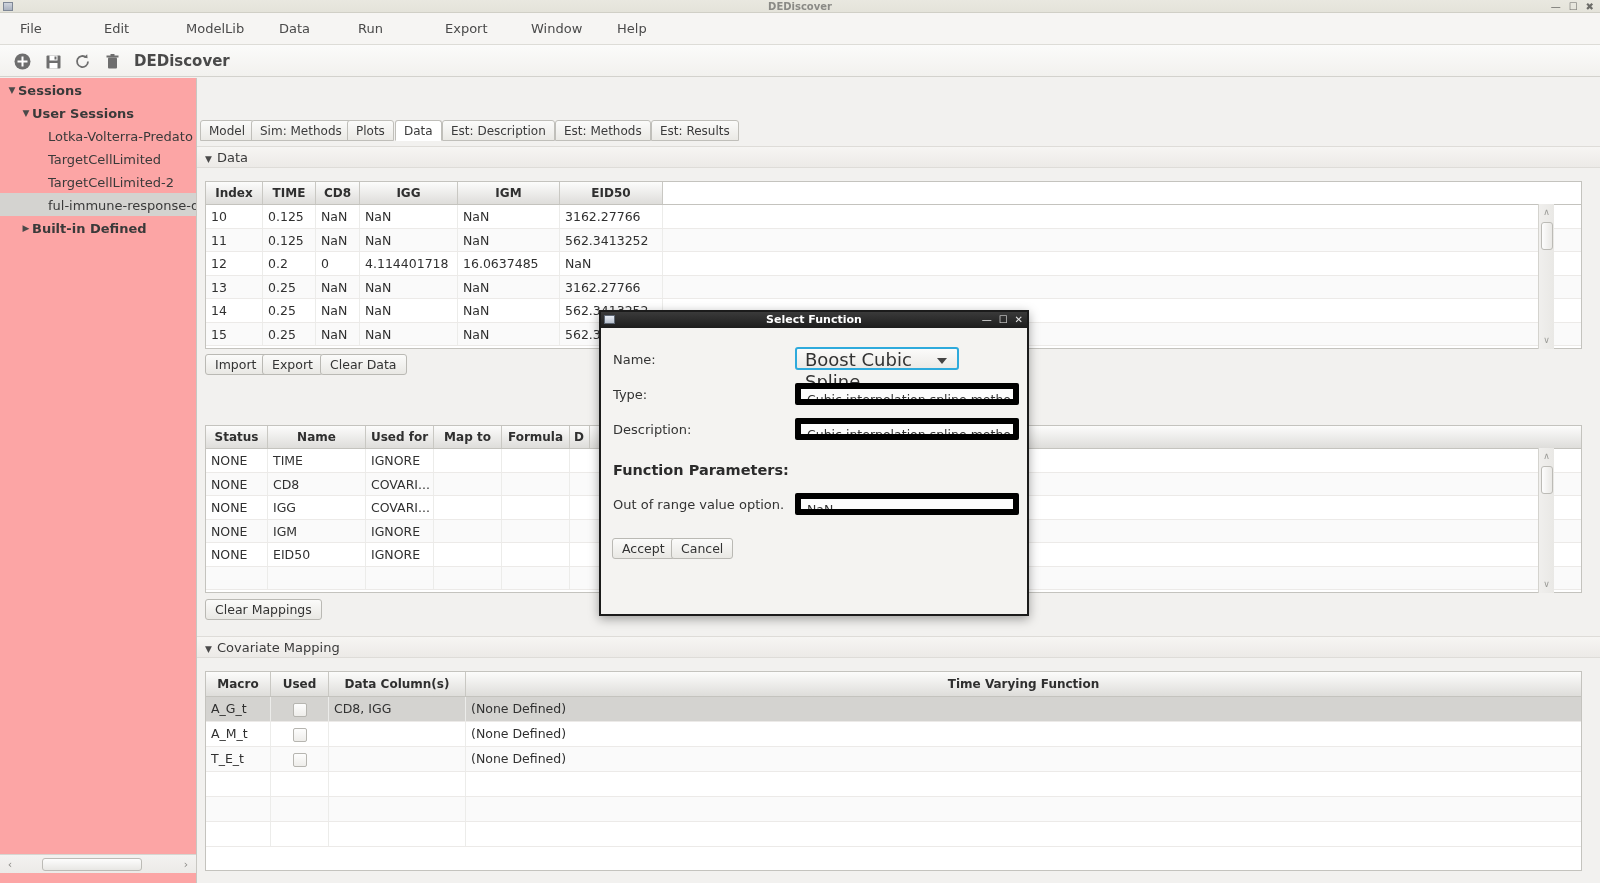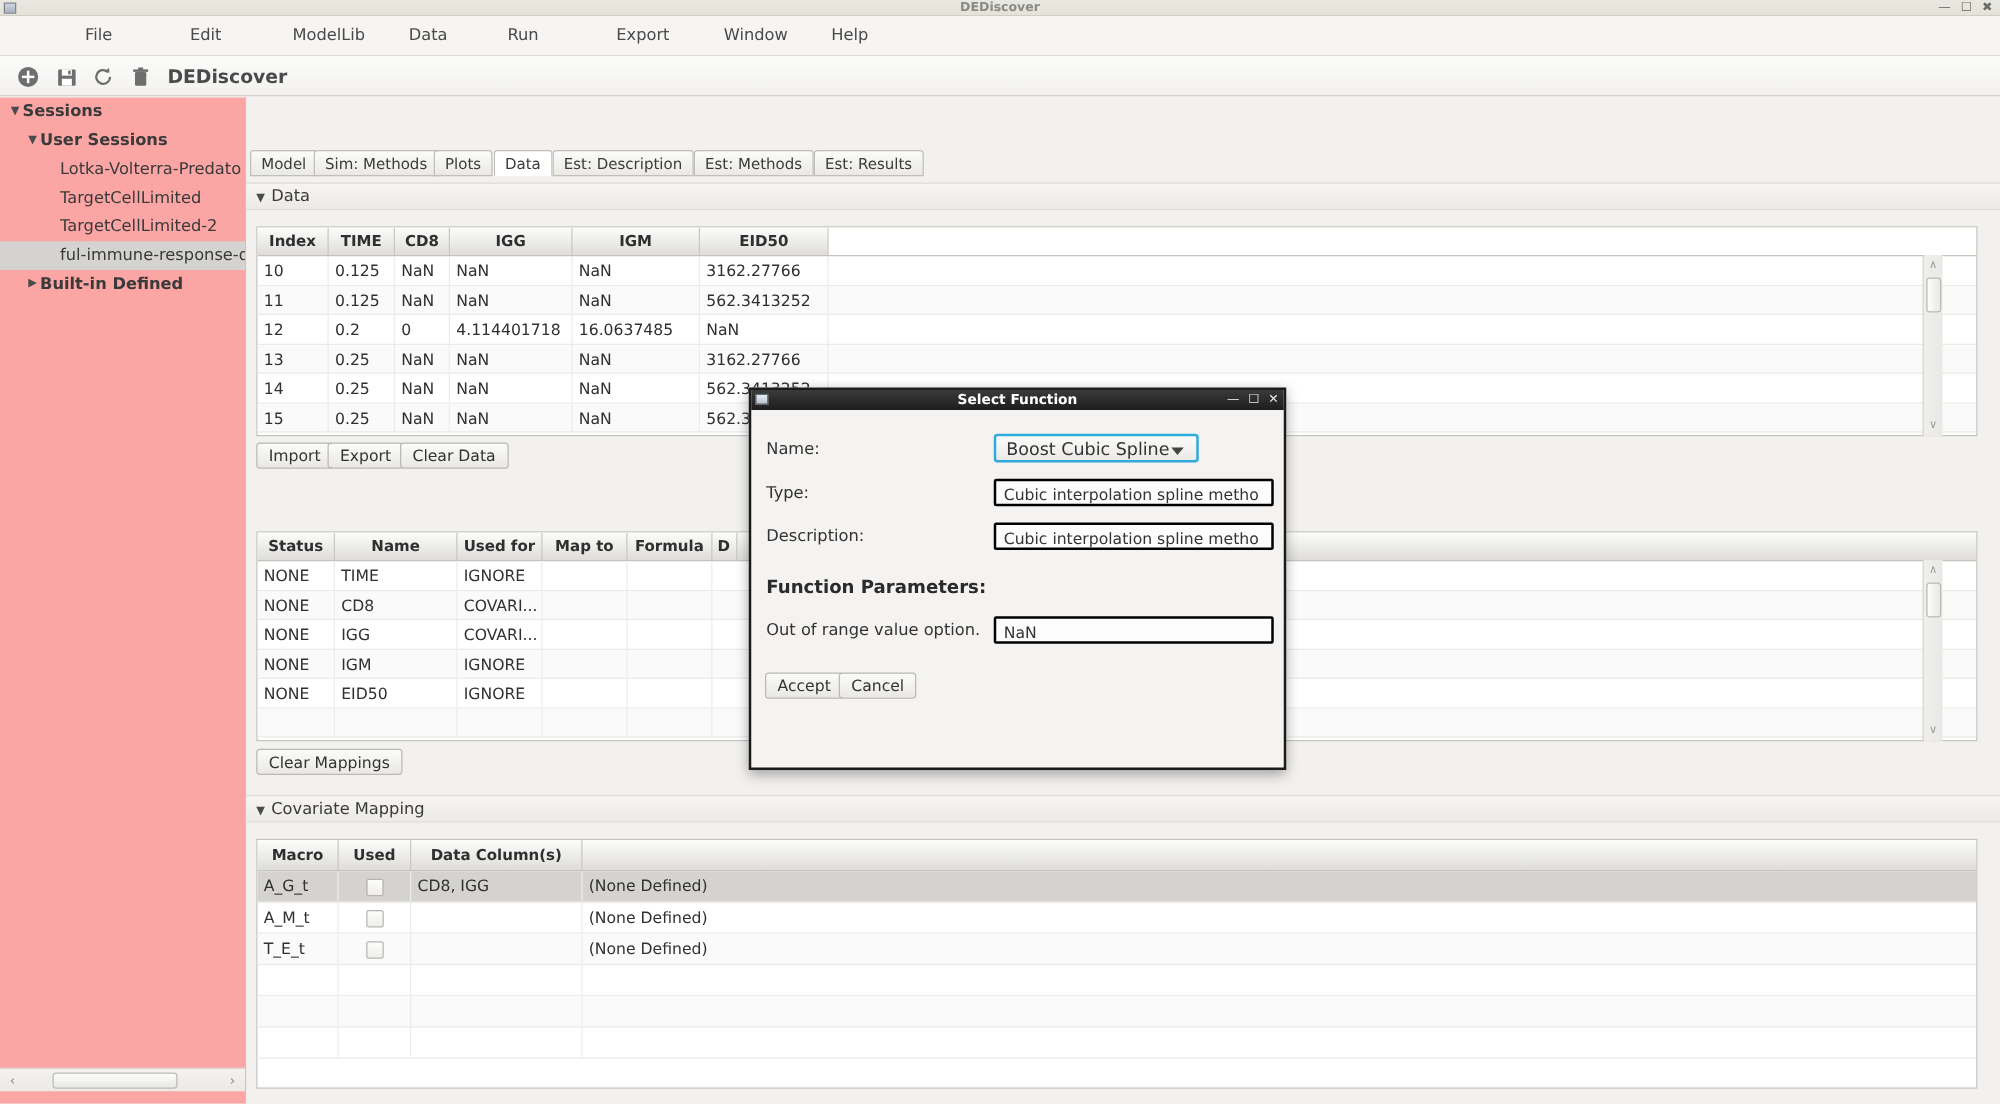--- a/index.html
+++ b/index.html
@@ -37,21 +37,21 @@
   .tb-ctrls span { font-size: 10px; color: #6c6c68; line-height: 11px; }
 
   
   .menubar {
     position: absolute; left: 0; top: 13px; width: 1600px; height: 32px;
     background: #f6f5f3;
     border-bottom: 1px solid #dddcd7;
   }
   .menubar .mi {
     position: absolute; top: 0; height: 32px; line-height: 32px;
-    font-size: 13px; color: #4a4a4a; cursor: default; padding: 0 4px; margin-left: 48px;
+    font-size: 13px; color: #4a4a4a; cursor: default; padding: 0 4px;
   }
 
   
   .toolbar {
     position: absolute; left: 0; top: 45px; width: 1600px; height: 32px;
     background: linear-gradient(to bottom,#fbfbfa 0%, #f2f1ee 100%);
     border-bottom: 1px solid #d3d2cd;
   }
   .toolbar .tbtn {
     position: absolute; top: 7px; width: 19px; height: 19px; cursor: pointer;
@@ -219,26 +219,26 @@
     position: absolute; right: 4px; top: 0; height: 16px;
     display: flex; align-items: center; gap: 7px;
   }
   .dlg .dtitle .dctrls span { color: #e8e8e8; font-size: 10px; line-height: 12px; cursor: pointer; }
 
   .dlg .dlabel { position: absolute; font-size: 13px; color: #333; }
   .dlg .dhead { position: absolute; font-size: 14.5px; font-weight: bold; color: #2b2b2b; }
   .dlg .dfield {
     position: absolute; height: 22px; line-height: 21px; padding: 0 6px;
     font-size: 12.5px; color: #333; background: #fcfcfc;
-    border: 2px solid #000000; border-radius: 2px;
+    border: 6px solid #000000; border-radius: 2px;
     overflow: hidden; white-space: nowrap;
   }
   .dlg .dcombo {
     position: absolute; height: 23px; line-height: 22px;
-    font-size: 14px; color: #333;
+    font-size: 18px; color: #333;
     background: linear-gradient(to bottom,#fbfbfa,#eceae7);
     border: 2px solid #2eaadc; border-radius: 3px; cursor: pointer;
   }
   .dlg .dcombo .ctext { position: absolute; left: 8px; top: 0; }
   .dlg .dcombo .carr {
     position: absolute; right: 10px; top: 9px;
     width: 0; height: 0; border-left: 5px solid transparent;
     border-right: 5px solid transparent; border-top: 6px solid #444;
   }
 </style>
@@ -495,20 +495,21 @@
 
     <div class="sechdr" style="top:558px">
       <span class="arr">▼</span><span>Covariate Mapping</span>
     </div>
 
     <div class="tbl" style="left:8px; top:593px; width:1377px; height:200px;">
       <div class="hrow" style="height:25px">
         <div class="hcell" style="width:65px;  line-height:24px">Macro</div>
         <div class="hcell" style="width:58px;  line-height:24px">Used</div>
         <div class="hcell" style="width:137px; line-height:24px">Data Column(s)</div>
+        <div class="hcell last" style="width:1115px; line-height:24px; text-align:center;">Time Varying Function</div>
       </div>
       <div class="row selrow" style="height:25px">
         <div class="cell" style="width:65px; line-height:24px">A_G_t</div>
         <div class="cell ctr" style="width:58px; line-height:24px"><span class="cbx"></span></div>
         <div class="cell" style="width:137px; line-height:24px">CD8, IGG</div>
         <div class="cell nb" style="width:1115px; line-height:24px">(None Defined)</div>
       </div>
       <div class="row" style="height:25px">
         <div class="cell" style="width:65px; line-height:24px">A_M_t</div>
         <div class="cell ctr" style="width:58px; line-height:24px"><span class="cbx"></span></div>

